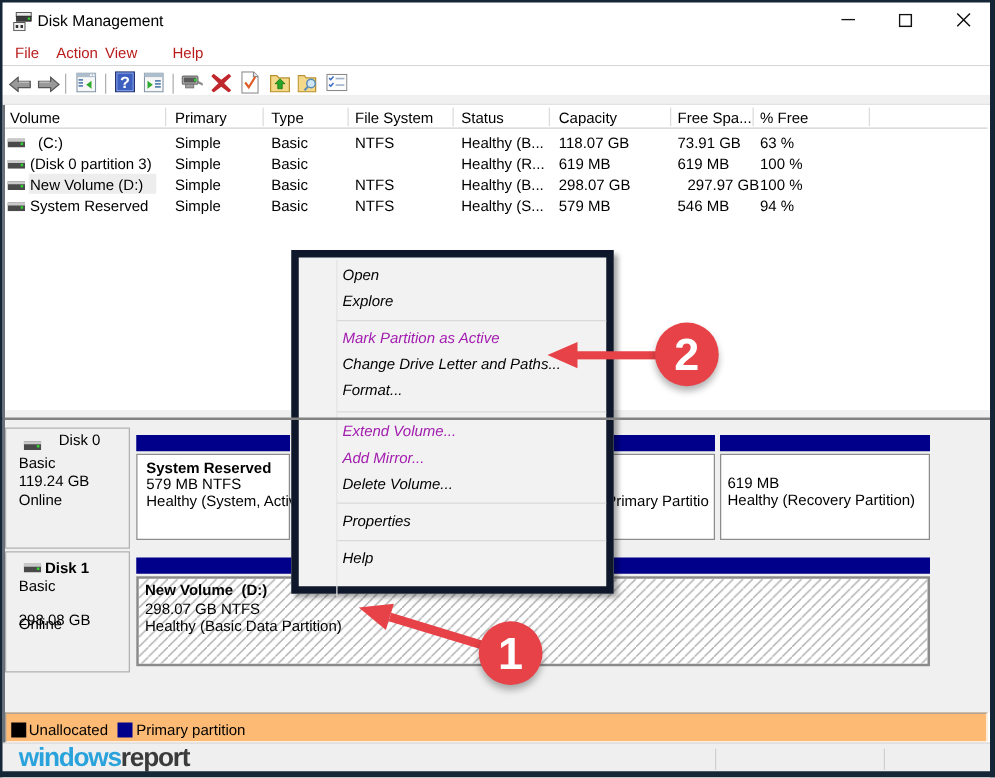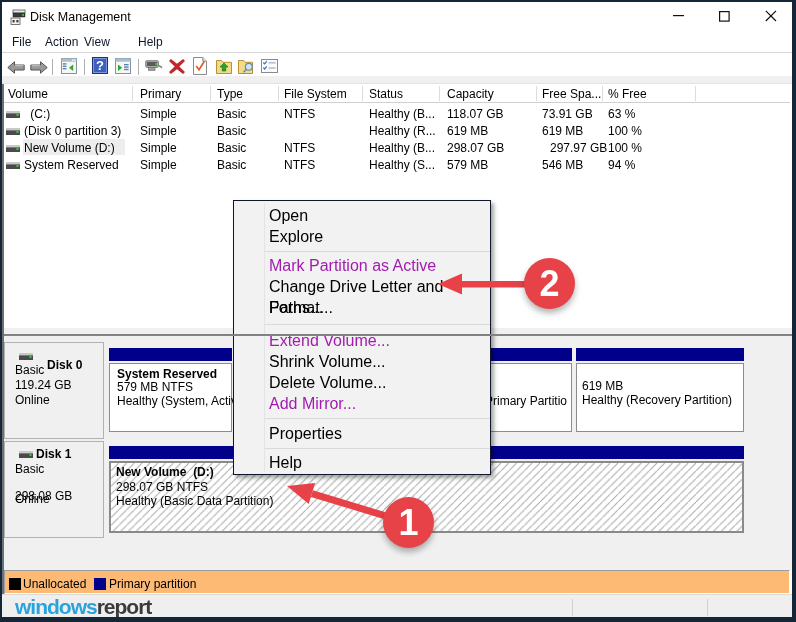--- a/index.html
+++ b/index.html
@@ -8,21 +8,21 @@
 .abs { position:absolute; }
 #client { left:2px; top:2px; width:790px; height:615px; background:#fff; }
 #frame-top { left:0; top:0; width:796px; height:2px; background:#152636; z-index:10; }
 #frame-left { left:0; top:0; width:2px; height:622px; background:#152636; z-index:10; }
 #frame-right { left:792px; top:0; width:4px; height:622px; background:#152636; z-index:10; }
 #frame-bottom { left:0; top:617px; width:796px; height:5px; background:#152636; z-index:10; }
 
 #titlebar { left:0; top:0; width:792px; height:30px; background:#fff; }
 #title-text { left:30px; top:9px; line-height:17px; font-size:12.5px; color:#000; }
 
-#menubar { left:0; top:30px; width:792px; height:22px; background:#fff; font-size:12px; color:#0f172a; }
+#menubar { left:0; top:30px; width:792px; height:22px; background:#fff; font-size:12px; color:#b91c1c; }
 #menubar span { position:absolute; top:4px; line-height:17px; }
 #menubar-line { left:0; top:52px; width:792px; height:1px; background:#d7d7d7; }
 
 #toolbar { left:0; top:53px; width:792px; height:23px; background:#fff; }
 .tbsep { position:absolute; top:6px; width:1px; height:16px; background:#b0b0b0; }
 #gray-strip { left:0; top:76px; width:792px; height:8px; background:#f0f0f0; border-bottom:1px solid #e3e3e3; }
 
 #listview { left:2px; top:84px; width:790px; height:244px; background:#fff; font-size:12px; }
 .hsep { position:absolute; top:2px; width:1px; height:15px; background:#dcdcdc; }
 #header-bottom { position:absolute; left:0; top:18px; width:788px; height:1px; background:#d0d0d0; }
@@ -36,21 +36,21 @@
 .diskpanel { position:absolute; left:2px; width:100px; background:#f0f0f0; border:1px solid #b1b1b1; }
 .navyband { position:absolute; background:#00008b; }
 .partbody { position:absolute; background:#fff; border:1px solid #8c8c8c; }
 .pline { position:absolute; left:7px; white-space:nowrap; }
 
 #legend { left:4px; top:570px; width:786px; height:24px; background:#fdba74; border-top:1px solid #9d9d9d; border-left:1px solid #9d9d9d; border-right:1px solid #fff; border-bottom:1px solid #fff; font-size:12px; }
 #statusbar { left:0; top:594px; width:792px; height:23px; background:#efefef; border-top:1px solid #dadada; }
 .stsep { position:absolute; top:4px; width:1px; height:17px; background:#d0d0d0; }
 #wrlogo { left:15px; top:595px; font-size:21px; letter-spacing:-1px; font-weight:bold; }
 
-#ctxmenu { left:233px; top:200px; width:258px; height:275px; background:#f2f2f2; border:1px solid #0f172a; box-shadow:3px 3px 4px rgba(0,0,0,0.35); font-size:16px; padding-top:4px; }
+#ctxmenu { left:233px; top:200px; width:258px; height:275px; background:#f2f2f2; border:6px solid #0f172a; box-shadow:3px 3px 4px rgba(0,0,0,0.35); font-size:12px; padding-top:4px;font-style:italic; }
 .mi { height:21px; line-height:21px; padding-left:35px; color:#000; }
 .mi.dis { color:#a21caf; }
 .msep { height:1px; background:#d9d9d9; }
 
 .redcircle { position:absolute; width:51px; height:51px; border-radius:50%; background:#e64247; color:#fff; text-align:center; line-height:51px; font-size:36px; font-weight:bold; box-shadow:0 4px 6px rgba(0,0,0,0.3); }
 </style>
 </head>
 <body>
 <div class="abs" id="client"></div>
 <div class="abs" id="frame-top"></div>
@@ -238,21 +238,21 @@
 <div class="abs" id="mid-strip"></div>
 <div class="abs" id="split-line"></div>
 <div class="abs" id="graphpane">
 
   <div class="diskpanel" style="top:8px; height:97px;">
     <svg class="vicon" style="left:14px; top:9px;" viewBox="0 0 14 8">
         <rect width="14" height="7" y="1" fill="#4a4a4a"></rect>
         <rect width="14" height="2.4" y="1" fill="#c9c9c9"></rect>
         <rect x="10.5" y="4" width="2" height="2" fill="#2fd42f"></rect>
       </svg>
-    <div class="abs" style="left:31px; top:15px; font-weight:bold;padding-left:11px;">Disk 0</div>
+    <div class="abs" style="left:31px; top:2px; font-weight:normal;padding-left:11px;">Disk 0</div>
     <div class="abs" style="left:10px; top:20px;">Basic</div>
     <div class="abs" style="left:10px; top:35px;">119.24 GB</div>
     <div class="abs" style="left:10px; top:50px;">Online</div>
   </div>
   <div class="navyband" style="left:107px; top:14px; width:123px; height:13px;"></div>
   <div class="partbody" style="left:107px; top:29px; width:123px; height:69px;">
     <div class="pline" style="top:3px; font-weight:bold;">System Reserved</div>
     <div class="pline" style="top:16px;">579 MB NTFS</div>
     <div class="pline" style="top:30px;">Healthy (System, Active, Primar</div>
   </div>
@@ -310,23 +310,22 @@
 <div class="abs" id="ctxmenu">
   <div style="position:absolute; left:30px; top:2px; width:1px; height:269px; background:#e4e4e4;"></div>
   <div class="mi">Open</div>
   <div class="mi">Explore</div>
   <div class="msep" style="margin:3.5px 0 3.5px 30px;"></div>
   <div class="mi dis">Mark Partition as Active</div>
   <div class="mi">Change Drive Letter and Paths...</div>
   <div class="mi">Format...</div>
   <div class="msep" style="margin:5.5px 0 5.5px 30px;"></div>
   <div class="mi dis">Extend Volume...</div>
-  <div class="mi">Shrink Volume...</div>
+  <div class="mi dis">Add Mirror...</div>
   <div class="mi">Delete Volume...</div>
-  <div class="mi dis">Add Mirror...</div>
   <div class="msep" style="margin:4px 0 4px 30px;"></div>
   <div class="mi">Properties</div>
   <div class="msep" style="margin:3.5px 0 3.5px 30px;"></div>
   <div class="mi">Help</div>
 </div>
 
 <svg class="abs" style="left:430px; top:268px;" width="100" height="32" viewBox="0 0 100 32">
   <rect x="28" y="13" width="68" height="6.5" fill="#e64247"></rect>
   <polygon points="8,16 32,5.5 32,26.5" fill="#e64247"></polygon>
 </svg>

